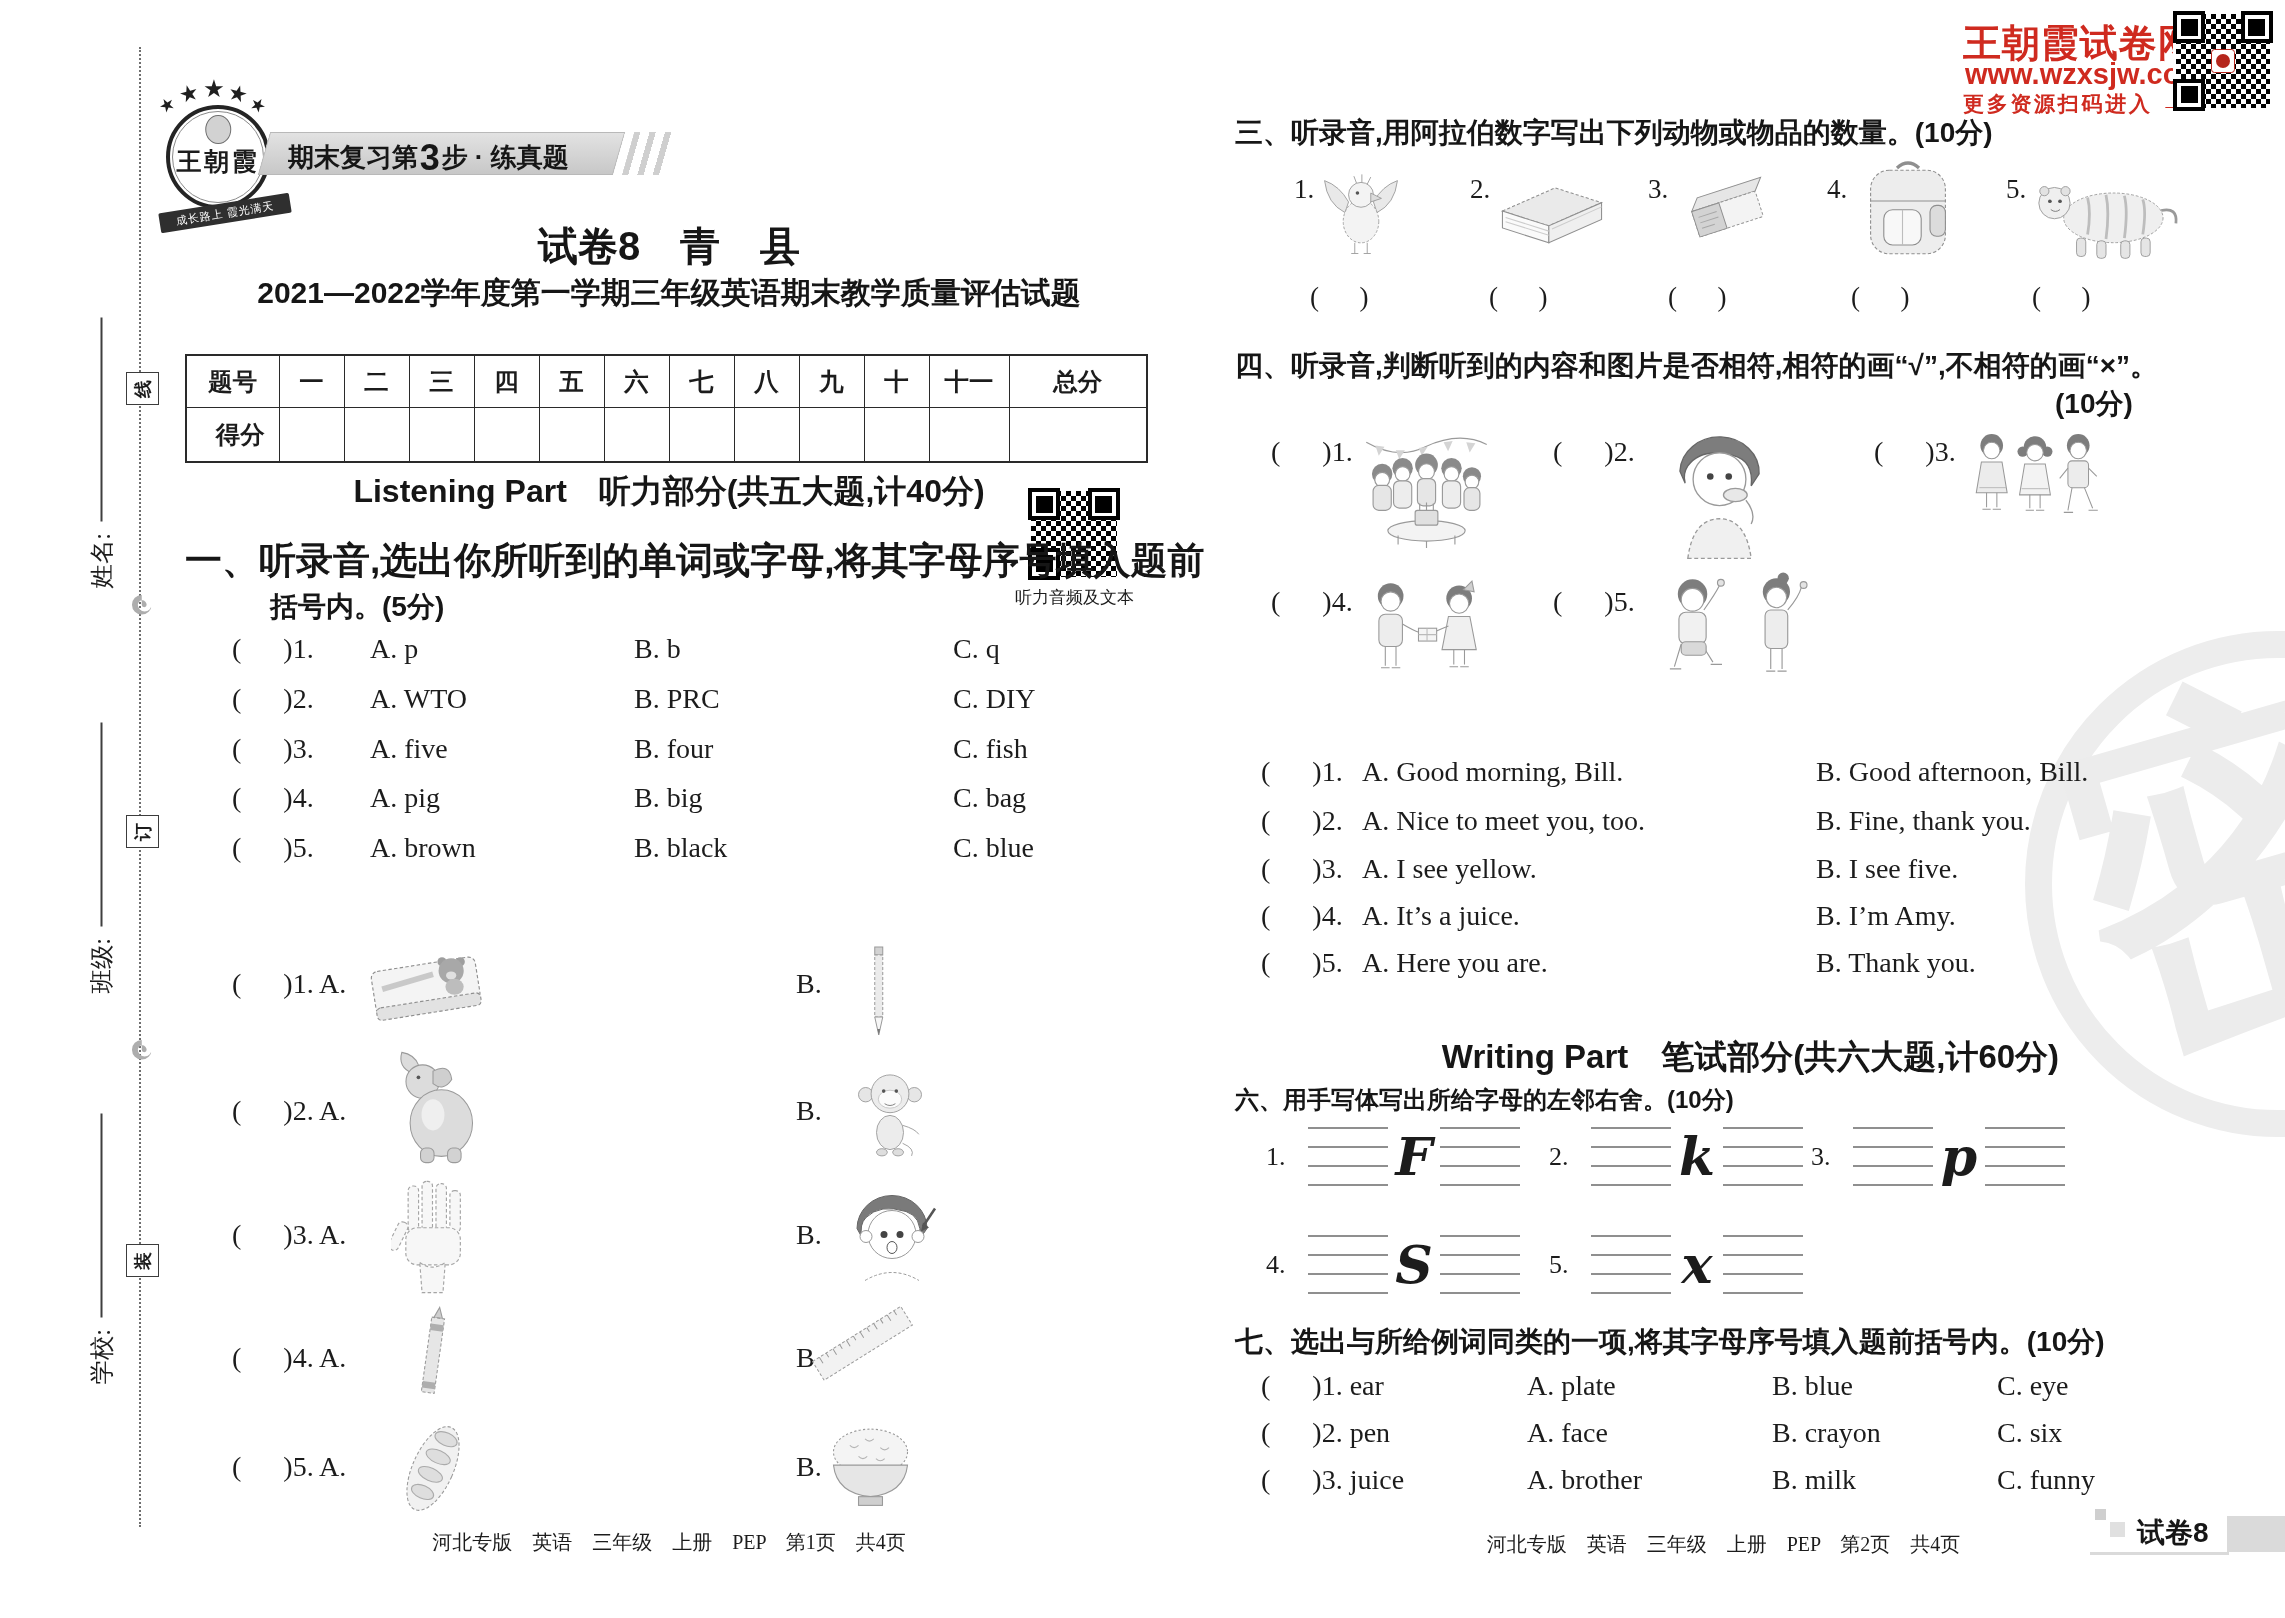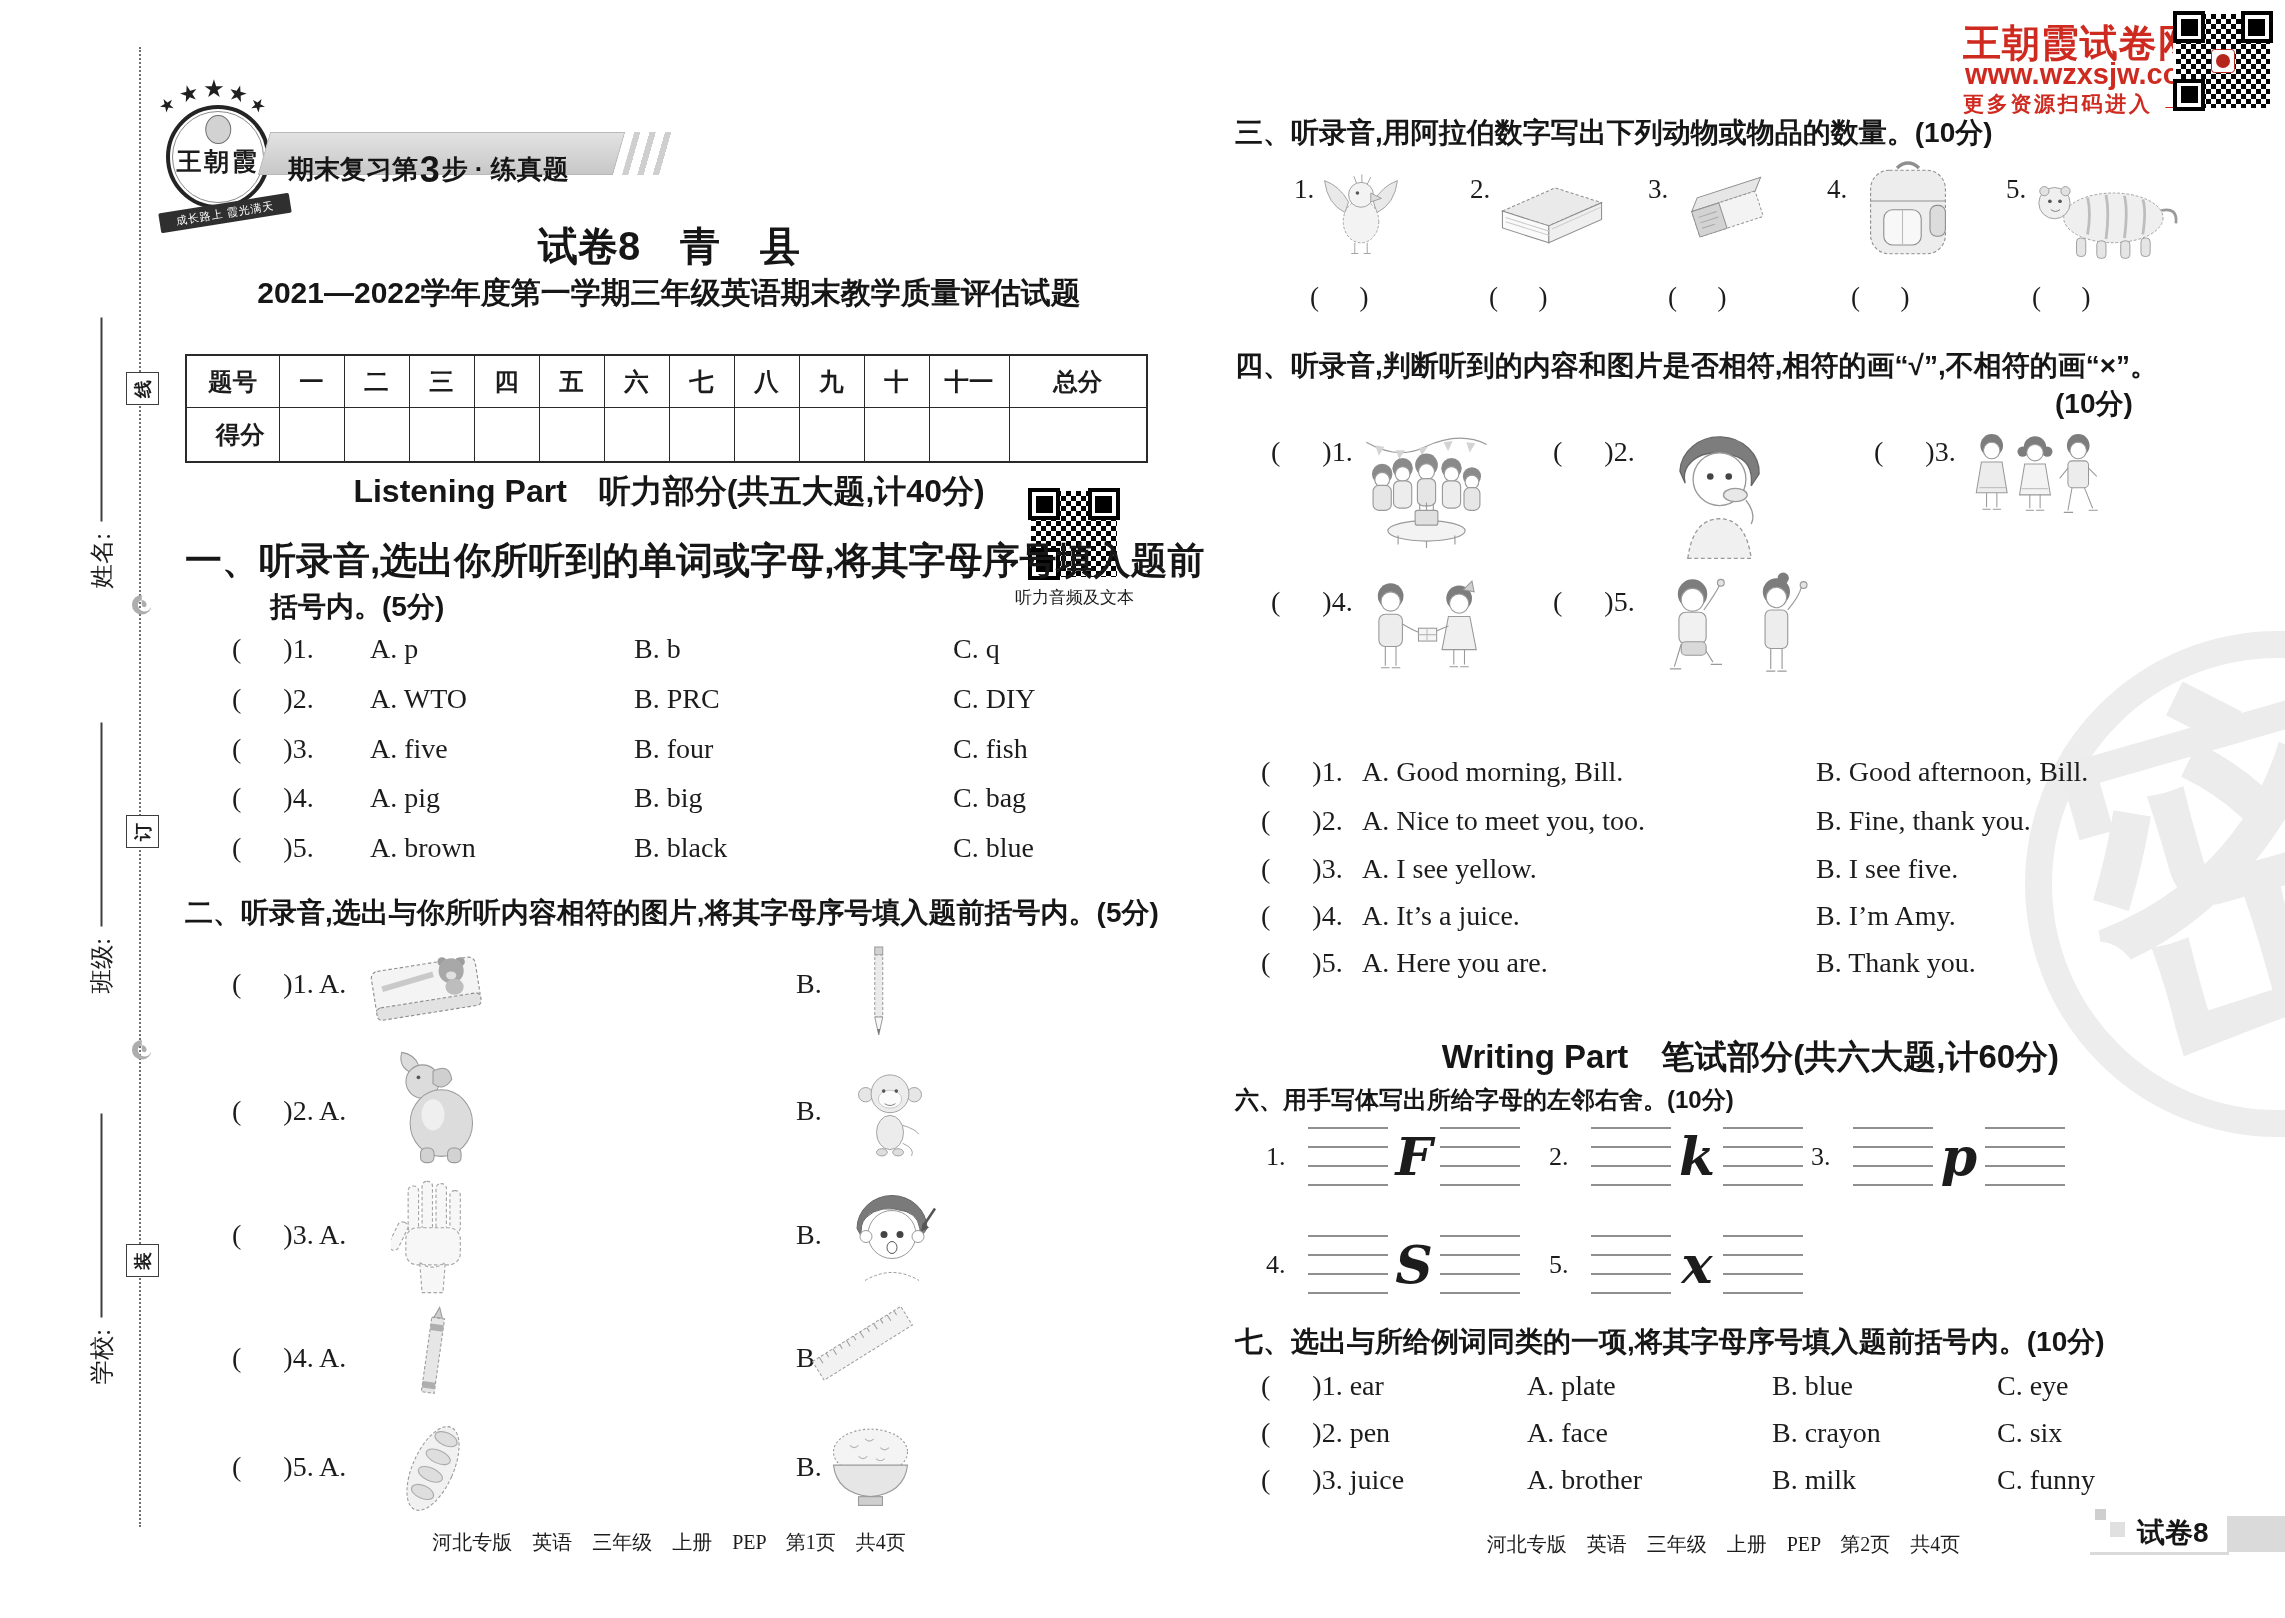--- a/index.html
+++ b/index.html
@@ -32,21 +32,21 @@
   .badge .portrait{position:absolute;left:50%;top:6.3px;transform:translateX(-50%);width:23.5px;height:27px;border-radius:50%;
                    background:#d2d2d2;border:1.4px solid #6f6f6f;}
   .badge .bname{position:absolute;left:0;right:0;top:36px;text-align:center;font-size:25px;font-weight:700;
                 letter-spacing:2.7px;font-family:"Liberation Serif",serif;}
   .star{position:absolute;color:#1f1f1f;}
   .ribbon{position:absolute;left:159px;top:203px;width:132px;height:20px;background:#2f2f2f;color:#fff;
           transform:rotate(-9deg);font-size:11px;letter-spacing:0.9px;text-align:center;line-height:20px;border-radius:1.8px;
           font-family:"Liberation Sans",sans-serif;}
   .banner{position:absolute;left:264px;top:132px;width:355px;height:43px;transform:skewX(-16deg);
           background:linear-gradient(180deg,#e3e3e3,#c7c7c7);box-shadow:inset 0 0 0 0.9px #b9b9b9;}
-  .banner-txt{position:absolute;left:288px;top:149px;font-size:26px;}
+  .banner-txt{position:absolute;left:288px;top:137px;font-size:26px;}
   .banner-txt .step{font-size:36px;vertical-align:-4.5px;padding:0 1.8px;}
   .hatch{position:absolute;left:628px;top:132px;width:40px;height:43px;transform:skewX(-16deg);
          background:repeating-linear-gradient(90deg,#cfcfcf 0 6.3px,#ffffff 6.3px 15.4px);}
 
   
   table.score{position:absolute;left:185px;top:354px;border-collapse:collapse;table-layout:fixed;}
   table.score td{border:1.4px solid #2a2a2a;text-align:center;font-family:"Liberation Sans",sans-serif;
                  font-weight:700;font-size:24.4px;}
   table.score{border:2.7px solid #2a2a2a;}
   tr.r1 td{height:49px;} tr.r2 td{height:51px;padding-left:16px;}
@@ -216,21 +216,20 @@
       <span style="left:402px">B. big</span>
       <span style="left:721px">C. bag</span>
   </div>
   <div class="s1row" style="left:232px;top:832px">
     <span style="left:0">(      )5.</span>
       <span style="left:138px">A. brown</span>
       <span style="left:402px">B. black</span>
       <span style="left:721px">C. blue</span>
   </div>
 
-  <div class="t hd" style="left:185px;top:894px;font-size:28px">二、听录音,选出与你所听内容相符的图片,将其字母序号填入题前括号内。(5分)</div>
 
   <div class="s2row" style="left:232px;top:943px;width:751px;height:100px">
     <span style="left:0;top:25px">(      )1. A.</span>
     <svg class="ill" style="left:136px;top:5.4px;width:116px;height:80px" viewBox="0 0 100 70">
       <g transform="rotate(-9 50 35)">
           <rect x="4" y="14" width="92" height="38" rx="6" fill="#f4f4f4" stroke="#8f8f8f" stroke-dasharray="3 2"></rect>
       <rect x="4" y="46" width="92" height="11" rx="4" fill="#e2e2e2" stroke="#8f8f8f" stroke-dasharray="3 2"></rect>
       <line x1="12" y1="30" x2="58" y2="24" stroke="#c9c9c9" stroke-width="5"></line>
         </g>
       <circle cx="64" cy="12" r="4" fill="#9e9e9e"></circle>

